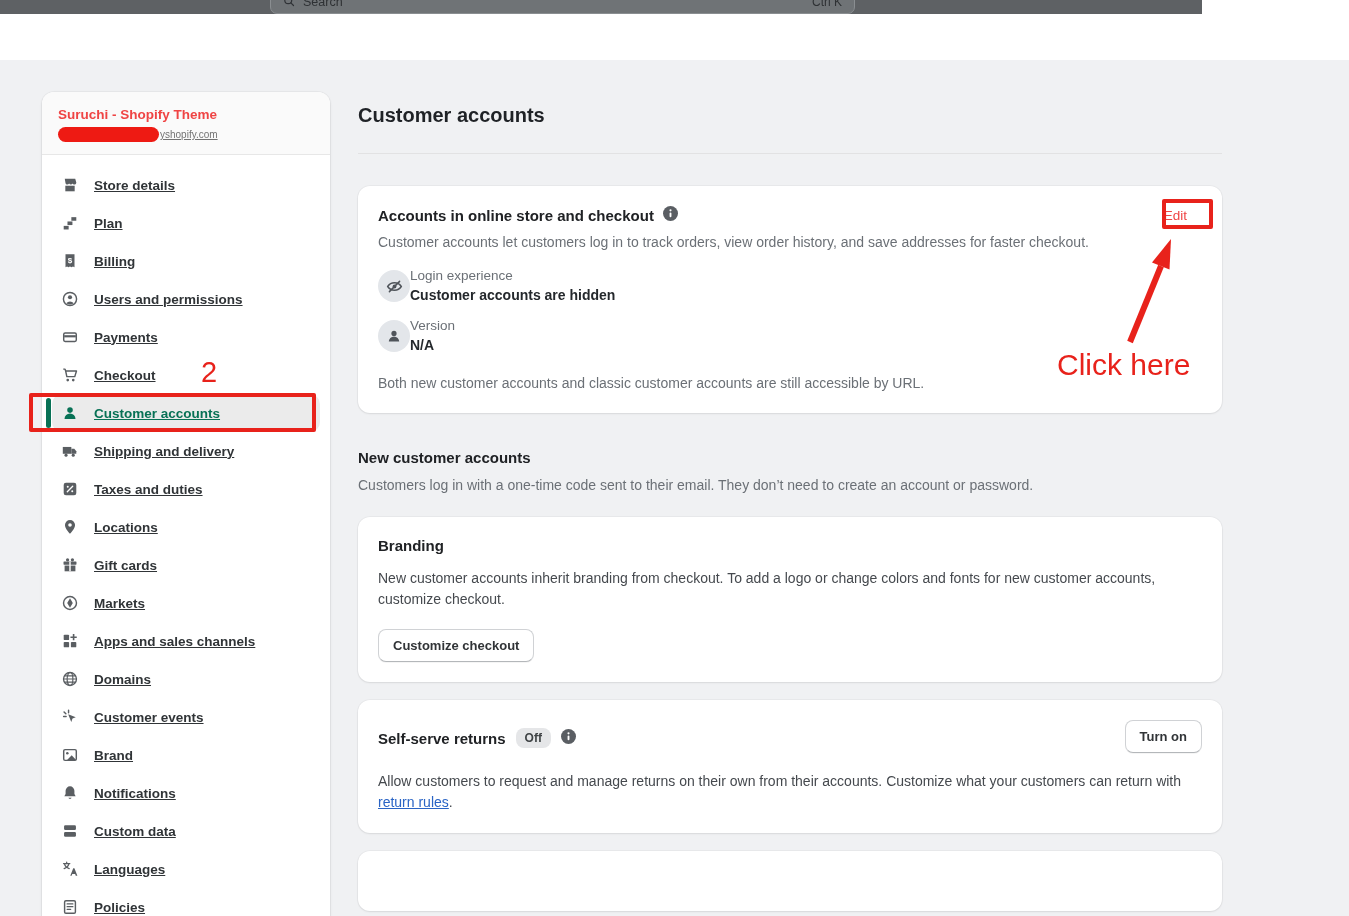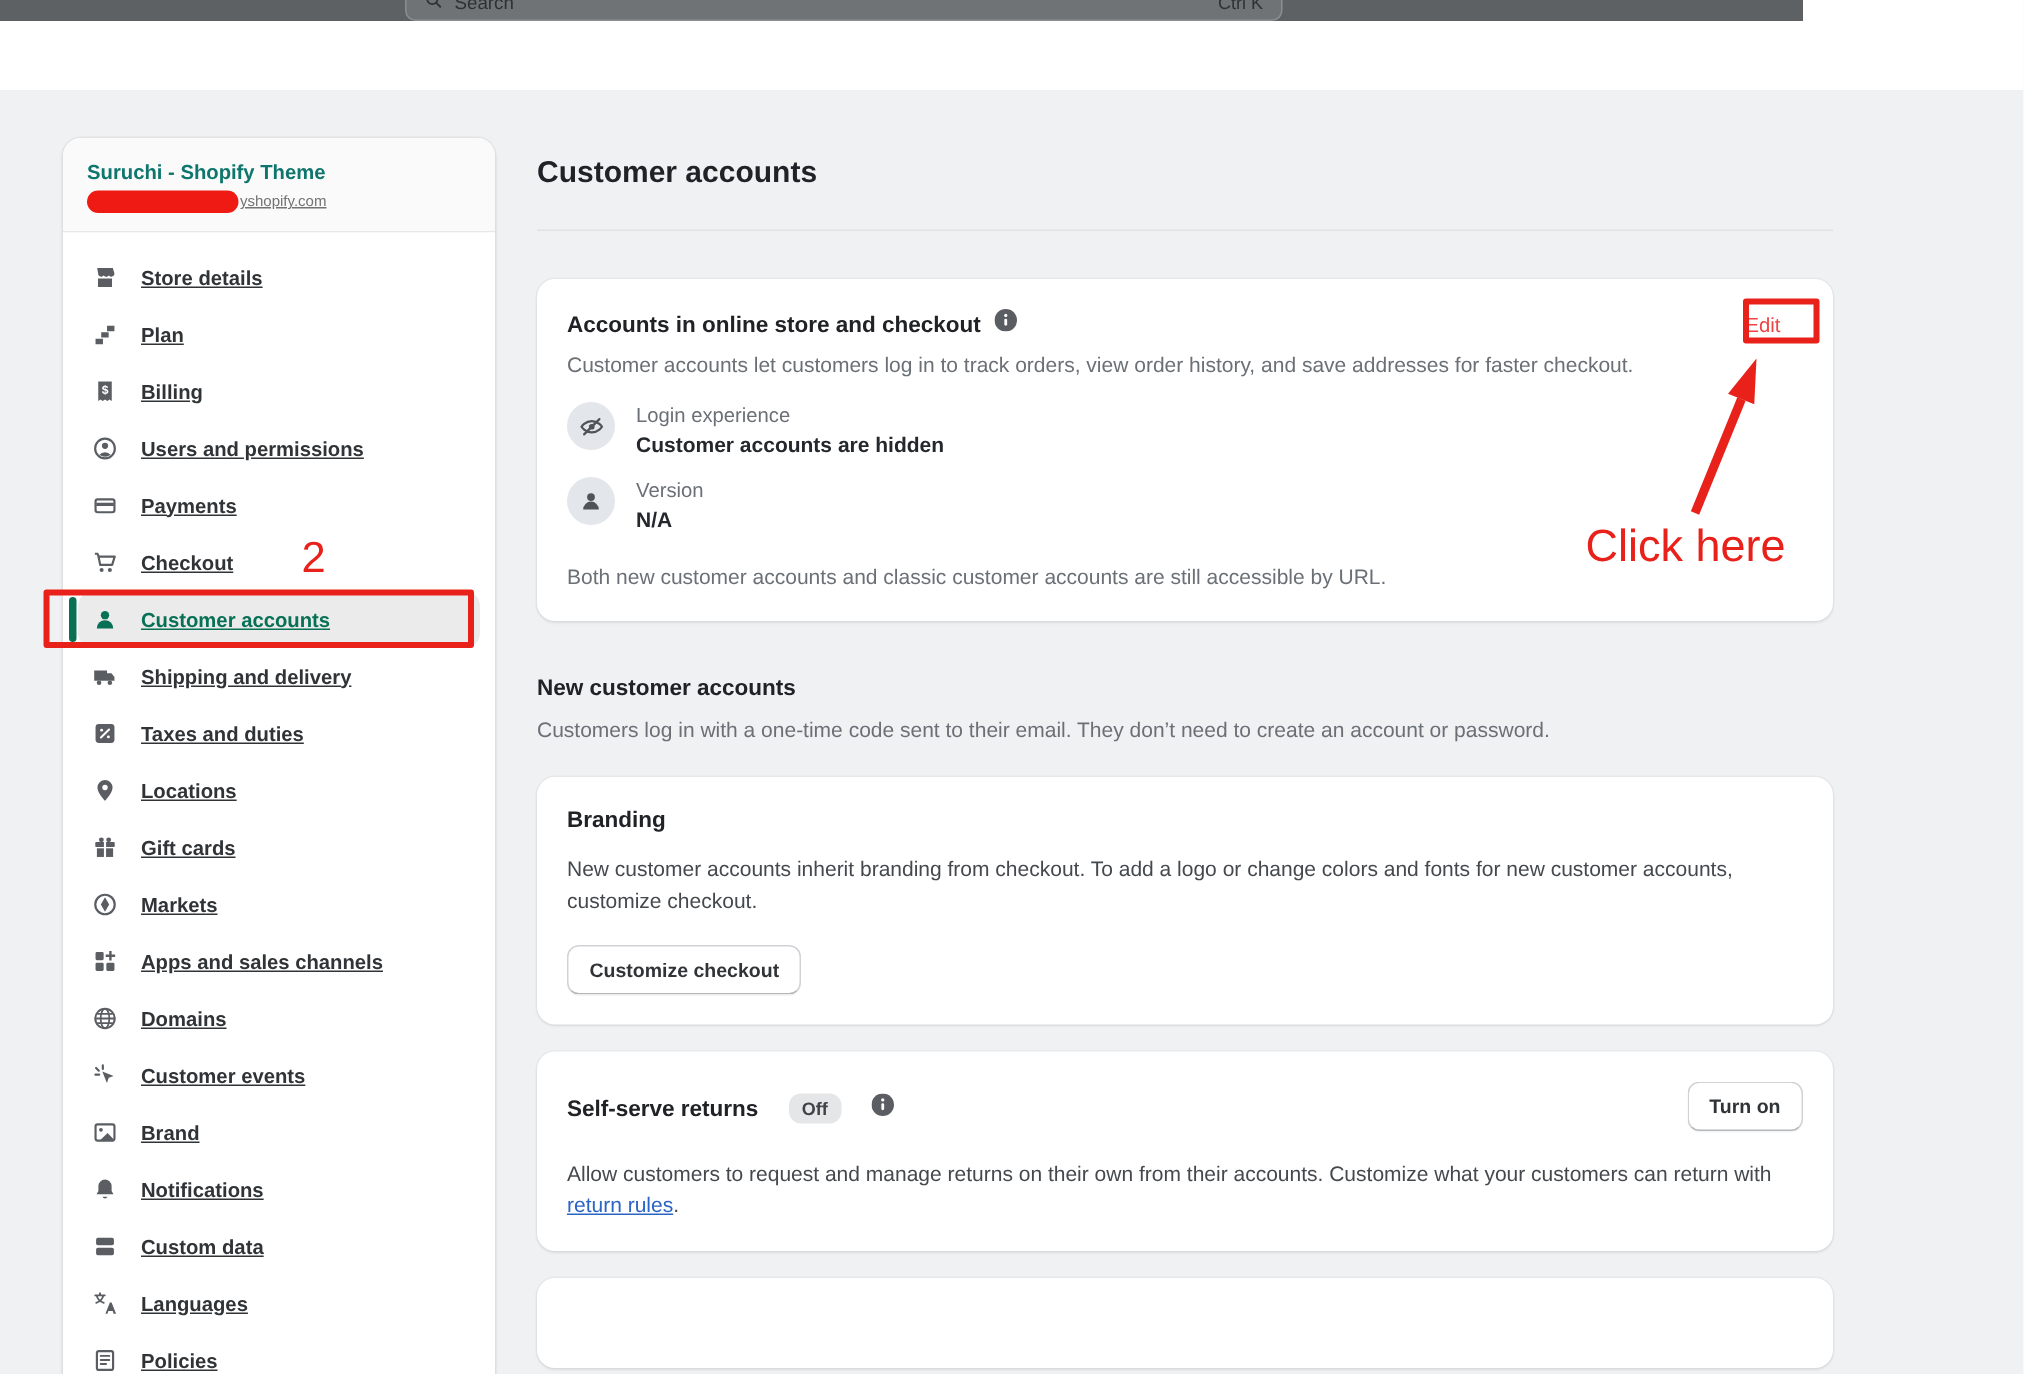--- a/index.html
+++ b/index.html
@@ -12,21 +12,21 @@
     border:1px solid #8a8e91; border-radius:7px; display:flex; align-items:center; padding:0 12px; gap:8px; }
   .searchbox .ph { font-size:12.5px; color:#2e3134; }
   .searchbox .shortcut { margin-left:auto; font-size:12px; color:#2e3134; }
 
   .content-bg { position:absolute; left:0; top:60px; width:1349px; height:856px; background:#f0f1f3; }
 
   
   .sidebar { position:absolute; left:42px; top:92px; width:288px; height:850px; background:#fff;
     border-radius:12px; box-shadow:0 1px 3px rgba(20,20,20,.10), 0 0 0 1px rgba(0,0,0,.03); z-index:2; }
   .sb-header { padding:15px 16px 12px; border-bottom:1px solid #e7e7e7; background:#fafafa; border-radius:12px 12px 0 0; }
-  .sb-title { font-size:13.5px; font-weight:700; color:#0f766e; }
+  .sb-title { font-size:13.5px; font-weight:700; color:#ef4444; }
   .sb-domain { margin-top:5px; display:flex; align-items:center; }
   .redact-blob { display:inline-block; width:101px; height:15px; background:#ee1a13; border-radius:9px; margin-right:1px; }
   .sb-domain a { font-size:10px; color:#737373; text-decoration:underline; }
   .sb-nav { padding:11px 10px; }
   .sb-item { position:relative; display:flex; align-items:center; gap:14px; height:38px; padding:0 8px;
     border-radius:10px; font-size:13.5px; font-weight:600; color:#30343 7; color:#303437; cursor:pointer;text-decoration:underline; }
   .sb-icon { width:20px; height:20px; display:flex; align-items:center; justify-content:center; color:#5a5e62; flex:0 0 20px; }
   .sb-item.active { background:#ebebeb; color:#087155; }
   .sb-item.active .sb-icon { color:#087155; }
   .sb-item.active::before { content:""; position:absolute; left:-6px; top:4px; bottom:4px; width:5px; border-radius:3px; background:#087155; }
@@ -38,41 +38,41 @@
 
   .card { background:#fff; border-radius:12px; box-shadow:0 1px 2px rgba(20,20,20,.08), 0 0 0 1px rgba(0,0,0,.03); padding:20px; }
   .card h2 { font-size:15px; font-weight:700; color:#202225; }
 
   .card-accounts { margin-top:32px; }
   .card-head-row { display:flex; align-items:center; gap:9px; }
   .edit-link { margin-left:auto; font-size:13.5px; font-weight:500; color:#ef4444; text-decoration:none; padding-right:15px; }
   .muted { font-size:14px; line-height:20px; color:#6b7076; }
   .card-accounts > .desc { margin-top:7px; }
   .info-rows { margin-top:15px; display:flex; flex-direction:column; gap:12px; }
-  .info-row { display:flex; gap:14px; }
+  .info-row { display:flex; align-items:center; }
   .avatar { width:32px; height:32px; border-radius:50%; background:#e3e6ea; color:#4f545a;
     display:flex; align-items:center; justify-content:center; flex:0 0 32px; }
   .row-label { font-size:13.5px; color:#6b7076; line-height:17px; }
   .row-value { font-size:14px; font-weight:600; color:#24282c; line-height:19px; margin-top:2px; }
   .footnote { margin-top:18px; }
 
   .section-title { margin-top:36px; font-size:15px; font-weight:700; color:#202225; }
   .section-desc { margin-top:9px; }
 
   .card-branding { margin-top:22px; }
   .card-branding .body { margin-top:14px; }
   .body { font-size:14px; line-height:21px; color:#45494e; }
   .btn { display:inline-block; background:#fff; border:1px solid #d0d2d5; border-bottom-color:#b4b7ba;
     border-radius:8px; padding:8px 14px; font-size:13px; font-weight:700; color:#313437;
     box-shadow:0 1px 0 rgba(0,0,0,.04); cursor:pointer; font-family:inherit; }
   .card-branding .btn { margin-top:19px; }
 
   .card-returns { margin-top:18px; }
   .ret-head { display:flex; align-items:flex-start; }
-  .ret-left { display:flex; align-items:center; gap:20px; margin-top:8px; }
+  .ret-left { display:flex; align-items:center; gap:10px; margin-top:8px; }
   .pill { background:#e5e6e8; color:#3f4345; font-size:12px; font-weight:600; padding:3px 9px; border-radius:8px; }
   .ret-head .btn { margin-left:auto; }
   .card-returns .body { margin-top:18px; max-width:810px; }
   .inline-link { color:#2a64c5; text-decoration:underline; }
 
   .card-partial { margin-top:18px; height:60px; }
 
   
   .anno { position:absolute; z-index:10; pointer-events:none; }
   .anno-box { border:4px solid #e8221b; border-radius:2px; }

